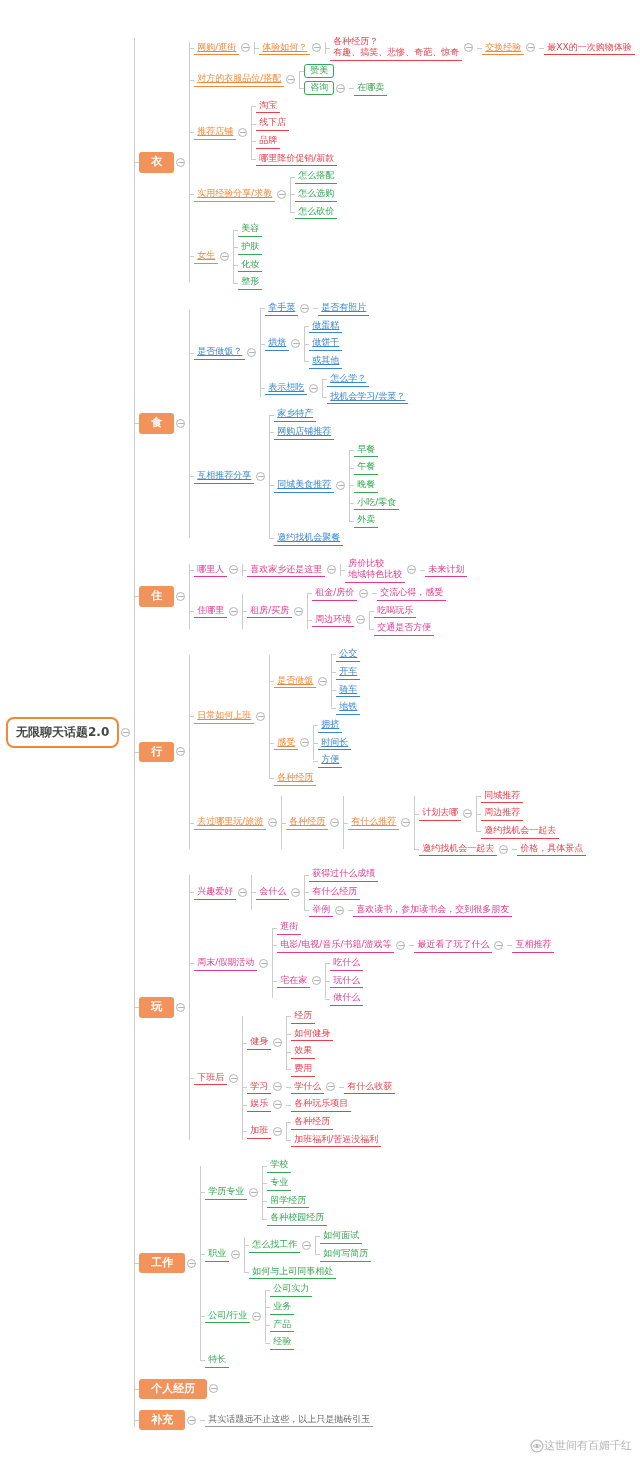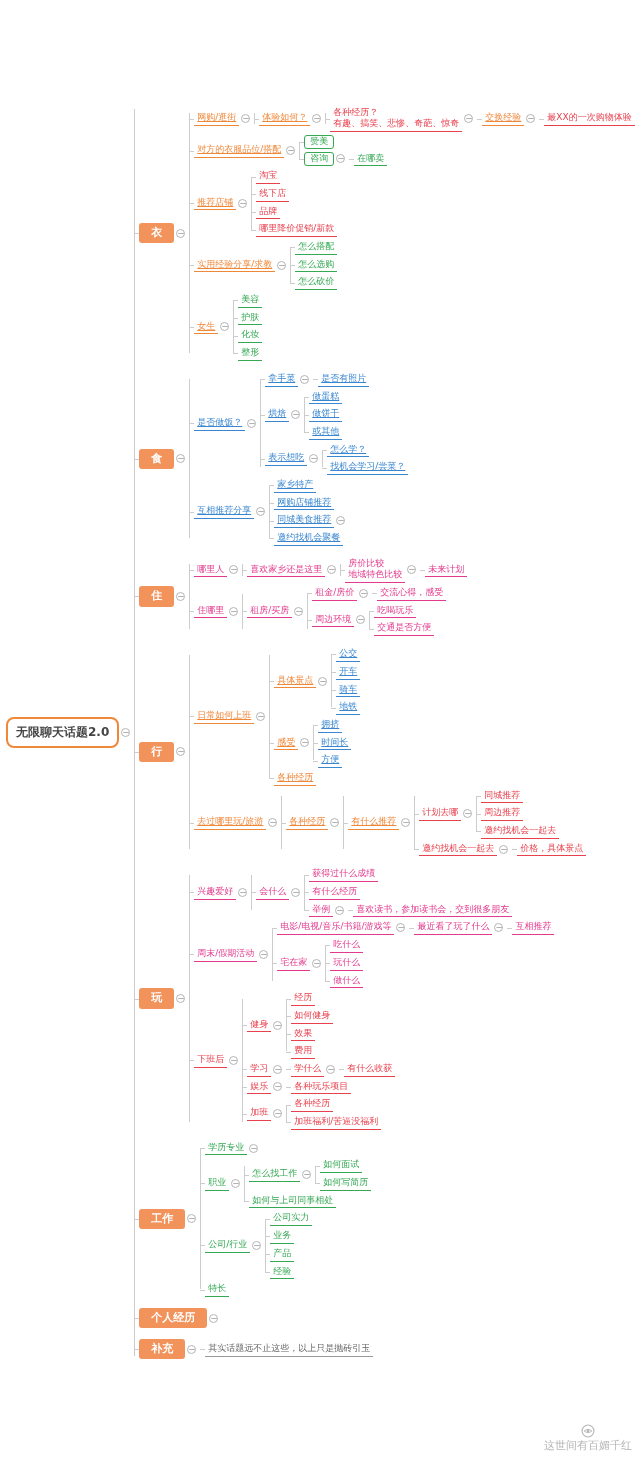--- a/index.html
+++ b/index.html
@@ -22,21 +22,21 @@
   .root-nl{font-size:12px;font-weight:bold;color:#444;border:2px solid var(--orange);border-radius:8px;
       padding:6px 8px;background:#fff;white-space:nowrap;}
   .branch-nl{font-size:11px;font-weight:bold;color:#fff;background:var(--branch_bg);border:none;
       border-radius:3px;padding:3px 12px;white-space:nowrap;}
   .boxed{border:1px solid currentColor;border-radius:3px;padding:0 5px;}
   .c-orange{color:var(--orange);text-decoration:underline;} .c-red{color:var(--red);} .c-green{color:var(--green);}
   .c-blue{color:var(--blue);text-decoration:underline;} .c-magenta{color:var(--magenta);}
   .c-dark{color:var(--dark);border-bottom-color:#999;}
   #mindmap > .row > .children > .row{margin:4px 0;}
   .watermark{position:absolute;right:8px;bottom:12px;display:flex;align-items:center;
-      color:#b5b5b5;font-size:11px;flex-direction:column;}
+      color:#b5b5b5;font-size:11px;}
 </style>
 </head>
 <body>
 
 <div class="canvas">
   <div id="mindmap" class="mindmap">
       <div class="row">
         <div class="nl root-nl">无限聊天话题2.0</div>
         <span class="cz">−</span>
         <div class="children">
@@ -195,20 +195,37 @@
                 <div class="children">
                   <div class="row">
                     <div class="nl c-blue">家乡特产</div>
                   </div>
                   <div class="row">
                     <div class="nl c-blue">网购店铺推荐</div>
                   </div>
                   <div class="row">
                     <div class="nl c-blue">同城美食推荐</div>
                     <span class="cz">−</span>
+                    <div class="children">
+                      <div class="row">
+                        <div class="nl c-green">早餐</div>
+                      </div>
+                      <div class="row">
+                        <div class="nl c-green">午餐</div>
+                      </div>
+                      <div class="row">
+                        <div class="nl c-green">晚餐</div>
+                      </div>
+                      <div class="row">
+                        <div class="nl c-green">小吃/零食</div>
+                      </div>
+                      <div class="row">
+                        <div class="nl c-green">外卖</div>
+                      </div>
+                    </div>
                   </div>
                   <div class="row">
                     <div class="nl c-blue">邀约找机会聚餐</div>
                   </div>
                 </div>
               </div>
             </div>
           </div>
           <div class="row">
             <div class="nl branch-nl">住</div>
@@ -273,21 +290,21 @@
           </div>
           <div class="row">
             <div class="nl branch-nl">行</div>
             <span class="cz">−</span>
             <div class="children">
               <div class="row">
                 <div class="nl c-orange">日常如何上班</div>
                 <span class="cz">−</span>
                 <div class="children">
                   <div class="row">
-                    <div class="nl c-orange">具体景点</div>
+                    <div class="nl c-orange">是否做饭</div>
                     <span class="cz">−</span>
                     <div class="children">
                       <div class="row">
                         <div class="nl c-blue">公交</div>
                       </div>
                       <div class="row">
                         <div class="nl c-blue">开车</div>
                       </div>
                       <div class="row">
                         <div class="nl c-blue">骑车</div>
@@ -390,20 +407,23 @@
                       </div>
                     </div>
                   </div>
                 </div>
               </div>
               <div class="row">
                 <div class="nl c-magenta">周末/假期活动</div>
                 <span class="cz">−</span>
                 <div class="children">
                   <div class="row">
+                    <div class="nl c-magenta">逛街</div>
+                  </div>
+                  <div class="row">
                     <div class="nl c-magenta">电影/电视/音乐/书籍/游戏等</div>
                     <span class="cz">−</span>
                     <div class="children">
                       <div class="row">
                         <div class="nl c-magenta">最近看了玩了什么</div>
                         <span class="cz">−</span>
                         <div class="children">
                           <div class="row">
                             <div class="nl c-magenta">互相推荐</div>
                           </div>
@@ -490,20 +510,34 @@
               </div>
             </div>
           </div>
           <div class="row">
             <div class="nl branch-nl">工作</div>
             <span class="cz">−</span>
             <div class="children">
               <div class="row">
                 <div class="nl c-green">学历专业</div>
                 <span class="cz">−</span>
+                <div class="children">
+                  <div class="row">
+                    <div class="nl c-green">学校</div>
+                  </div>
+                  <div class="row">
+                    <div class="nl c-green">专业</div>
+                  </div>
+                  <div class="row">
+                    <div class="nl c-green">留学经历</div>
+                  </div>
+                  <div class="row">
+                    <div class="nl c-green">各种校园经历</div>
+                  </div>
+                </div>
               </div>
               <div class="row">
                 <div class="nl c-green">职业</div>
                 <span class="cz">−</span>
                 <div class="children">
                   <div class="row">
                     <div class="nl c-green">怎么找工作</div>
                     <span class="cz">−</span>
                     <div class="children">
                       <div class="row">

